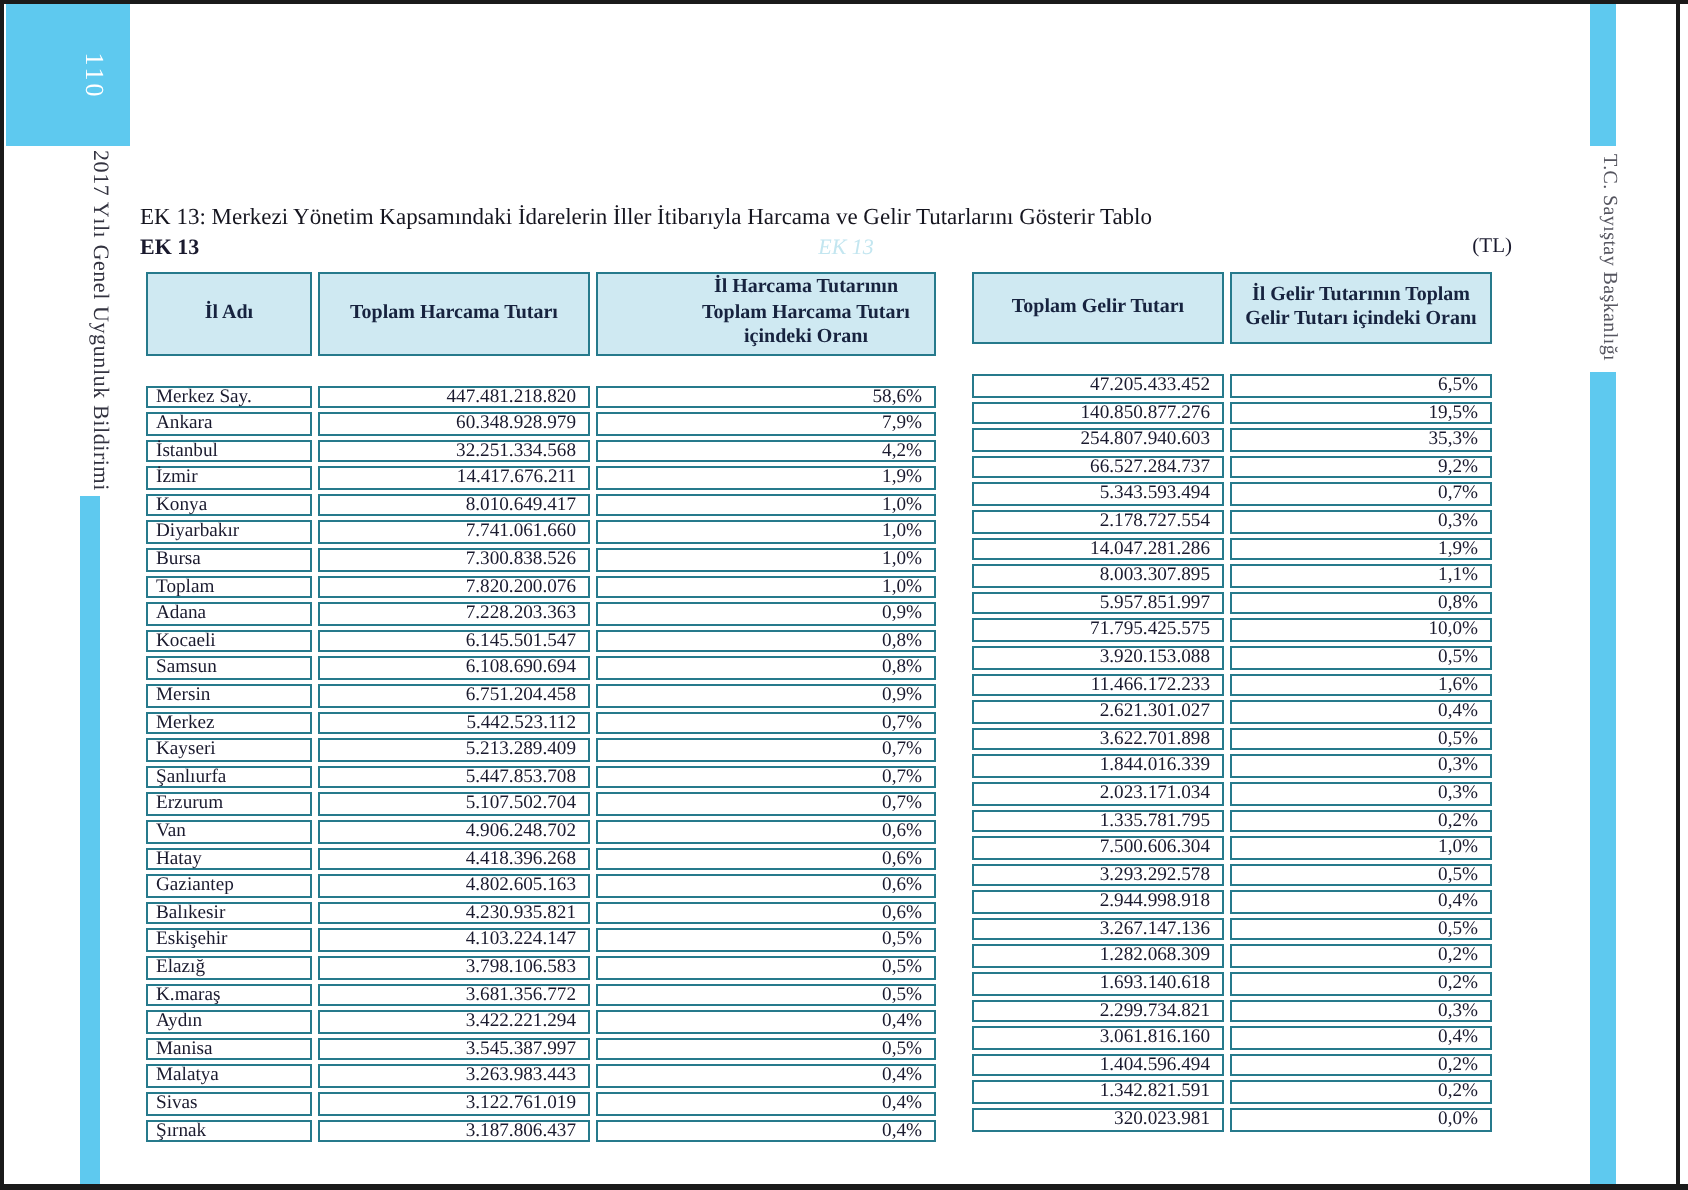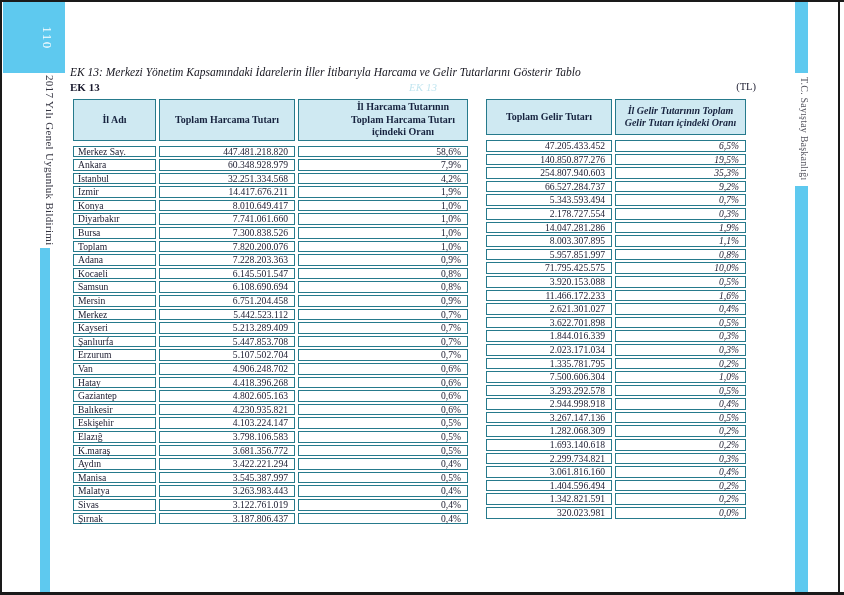--- a/index.html
+++ b/index.html
@@ -23,43 +23,43 @@
   }
   .left-bar{left:40px;top:248px;width:10px;height:344px;}
   .right-bar-top{left:795px;top:2px;width:13px;height:71px;}
   .right-vtext{
     left:793px;top:77px;width:17px;height:110px;writing-mode:vertical-rl;
     font-size:10px;color:#55555f;letter-spacing:0.2px;
   }
   .right-bar-bottom{left:795px;top:186px;width:13px;height:406px;}
   
   .content{left:70px;top:66px;width:706px;}
-  .doc-title{font-style:italic;font-size:11.5px;color:#15151f;white-space:nowrap;}
+  .doc-title{font-size:11.5px;color:#15151f;white-space:nowrap;margin-top:37px;}
   .ek-row{position:relative;margin-top:3px;height:14px;font-size:11px;text-decoration:underline;}
   .ek-label{position:absolute;left:0;top:0;font-weight:bold;}
   .watermark{
     position:absolute;left:50%;top:0;transform:translateX(-50%);
     font-style:italic;color:#c3e6f0;font-size:11px;
   }
   .unit-label{position:absolute;right:20px;top:0;font-size:10.5px;}
   
   .tables{display:flex;gap:12px;margin-top:2px;align-items:flex-start;}
   table{border-collapse:separate;border-spacing:3px 2px;}
-  .body-table{margin-top:1px;}
+  .body-table{margin-top:11px;}
   th,td{border:1.2px solid #267a8c;box-sizing:border-box;}
   th{
     background:#cfe9f2;height:36px;font-size:10px;font-weight:bold;
     color:#17233f;text-align:center;vertical-align:middle;line-height:1.25;
     padding:1px 4px;
   }
   td{height:11.4px;font-size:9.6px;line-height:1;padding:0 4px;vertical-align:middle;background:#fff;}
   td.num,td.pct{text-align:right;padding-right:6px;}
   td.prov{text-align:left;}
   .c-prov{width:83px;} .c-amt{width:136px;} .c-pct{width:170px;padding-left:44px;}
-  .c-amt2{width:126px;} .c-pct2{width:131px;font-style:italic;}
+  .c-amt2{width:126px;} .c-pct2{width:131px;}
 </style>
 </head>
 <body>
 
 <div class="abs frame" style="left:0;top:0;width:844px;height:2px;"></div>
 <div class="abs frame" style="left:0;top:0;width:2px;height:595px;"></div>
 <div class="abs frame" style="left:838px;top:0;width:2px;height:595px;"></div>
 <div class="abs frame" style="left:0;top:592px;width:844px;height:3px;"></div>
 
 <div class="abs cyan pagenum-box">

